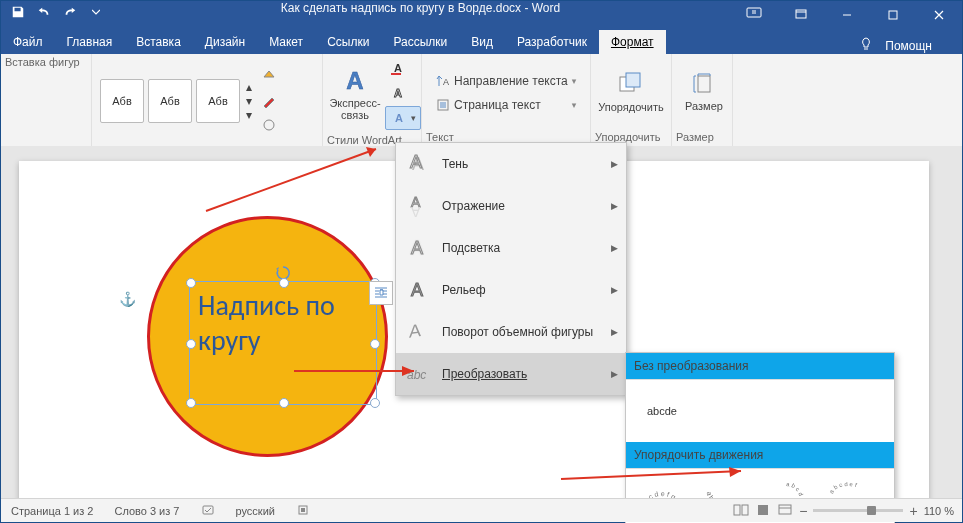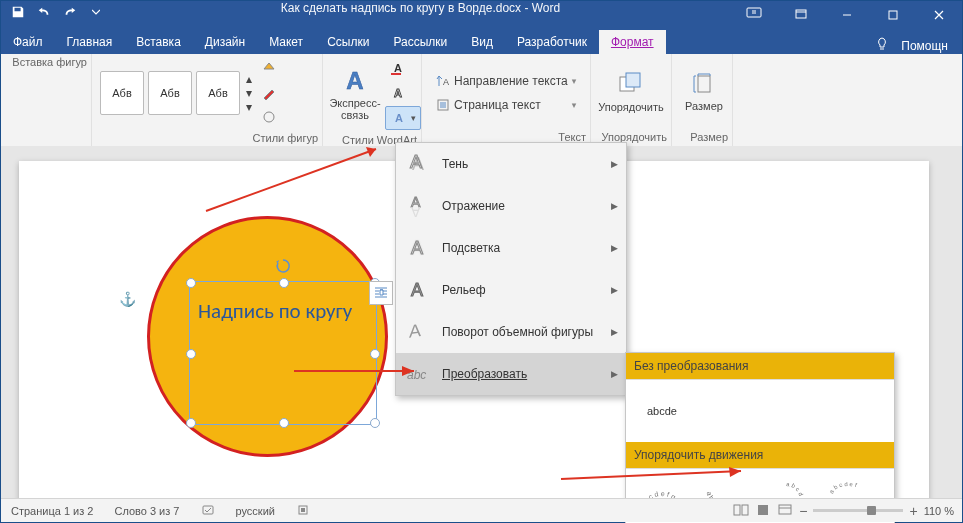--- a/index.html
+++ b/index.html
@@ -9,56 +9,56 @@
   .qat{display:flex;align-items:center;gap:4px;padding-left:6px;}
   .qat .ico{width:22px;height:22px;display:flex;align-items:center;justify-content:center;border-radius:2px;}
   .titlebar svg{display:block;}
   .title-text{flex:1;text-align:center;font-size:12px;color:#fff;opacity:.95;}
   .winbtns{display:flex;}
   .winbtns .wbtn{width:46px;height:28px;display:flex;align-items:center;justify-content:center;}
   .share{width:40px;height:22px;display:flex;align-items:center;justify-content:center;margin-right:4px;border-radius:2px;}
   
   .tabs{height:25px;background:#2b579a;display:flex;align-items:flex-end;color:#fff;font-size:12px;}
   .tab{padding:5px 12px;cursor:pointer;}
-  .tab.active{background:#f3f3f3;color:#a21caf;font-weight:500;text-decoration:underline;}
-  .help{margin-left:auto;display:flex;align-items:center;padding:0 14px 0 8px;gap:13px;}
+  .tab.active{background:#f3f3f3;color:#000000;font-weight:500;text-decoration:underline;}
+  .help{margin-left:auto;display:flex;align-items:center;padding:0 30px 0 8px;gap:13px;}
   
   .ribbon{height:92px;background:#f3f3f3;border-bottom:1px solid #d4d4d4;display:flex;}
   .group{border-right:1px solid #e1e1e1;display:flex;flex-direction:column;justify-content:space-between;}
   .group-body{flex:1;display:flex;align-items:center;padding:2px 6px 0;}
-  .group-label{font-size:11px;color:#666;text-align:right;padding:2px 4px 3px;white-space:nowrap;}
+  .group-label{font-size:11px;color:#666;text-align:left;padding:2px 4px 3px;white-space:nowrap;}
   .bigbtn{display:flex;flex-direction:column;align-items:center;justify-content:center;padding:4px 6px;min-width:40px;cursor:pointer;border-radius:2px;}
   .bigbtn .lbl{font-size:11px;color:#444;text-align:center;line-height:1.1;margin-top:2px;}
   .abv{width:42px;height:42px;border:1px solid #bbb;background:#fff;display:flex;align-items:center;justify-content:center;font-size:11px;color:#333;margin:2px;border-radius:2px;cursor:pointer;}
   .smallstack{display:flex;flex-direction:column;gap:2px;padding:2px 4px;}
   .srow{height:22px;display:flex;align-items:center;gap:4px;padding:0 4px;cursor:pointer;border-radius:2px;font-size:12px;color:#444;white-space:nowrap;}
   
   .docarea{position:absolute;top:145px;left:0;right:0;bottom:23px;background:#e6e6e6;overflow:hidden;}
   .page{position:absolute;top:15px;left:18px;width:910px;height:800px;background:#fff;box-shadow:0 2px 6px rgba(0,0,0,.25);}
   
   .status{position:absolute;bottom:0;left:0;right:0;height:23px;background:#f3f3f3;border-top:1px solid #d4d4d4;display:flex;align-items:center;color:#555;font-size:11px;}
   .status .cell{padding:0 10px;border-right:1px solid transparent;cursor:pointer;}
   .status .views{margin-left:auto;display:flex;align-items:center;gap:6px;padding-right:8px;}
   .zoom-track{width:90px;height:3px;background:#ccc;position:relative;}
   .zoom-thumb{position:absolute;top:-3px;left:60%;width:9px;height:9px;background:#888;border-radius:1px;}
   
   .circle{position:absolute;left:128px;top:55px;width:235px;height:235px;border-radius:50%;background:#f5b40f;border:3px solid #d32121;}
   .anchor{position:absolute;left:100px;top:130px;color:#2b579a;font-size:14px;}
-  .txbox{position:absolute;left:170px;top:120px;width:170px;height:110px;border:1px solid #7da7d9;background:transparent;color:#2b579a;font-size:21px;font-family:Calibri,Arial,sans-serif;padding:16px 8px;line-height:1.25;}
+  .txbox{position:absolute;left:170px;top:120px;width:170px;height:110px;border:1px solid #7da7d9;background:transparent;color:#2b579a;font-size:28px;font-family:Calibri,Arial,sans-serif;padding:6px 8px;line-height:1.25;}
   .handle{position:absolute;width:8px;height:8px;background:#fff;border:1px solid #8aa9ce;border-radius:50%;}
   .rot{position:absolute;width:16px;height:16px;left:50%;top:-28px;margin-left:-8px;color:#5a8fd6;}
   .layout-icon{position:absolute;width:22px;height:22px;border:1px solid #bbb;background:#fff;display:flex;align-items:center;justify-content:center;}
   
   .menu{position:absolute;background:#f3f3f3;border:1px solid #c6c6c6;box-shadow:2px 3px 6px rgba(0,0,0,.25);}
   .menu .mitem{height:42px;display:flex;align-items:center;padding:0 28px 0 10px;gap:10px;cursor:pointer;position:relative;font-size:12px;color:#333;}
   .menu .mitem.selected{background:#d4d4d4;}
   .menu .mitem .arrow{position:absolute;right:8px;font-size:9px;color:#666;}
   .menu .mitem .micon{width:26px;height:26px;display:flex;align-items:center;justify-content:center;color:#888;}
   .submenu{position:absolute;background:#fff;border:1px solid #c6c6c6;box-shadow:2px 3px 6px rgba(0,0,0,.25);padding:4px;}
-  .sub-hdr{background:#eab308;color:#444;font-size:12px;padding:6px 8px;margin:-4px -4px 4px -4px;border-bottom:1px solid #ddd;}
+  .sub-hdr{background:#0ea5e9;color:#444;font-size:12px;padding:6px 8px;margin:-4px -4px 4px -4px;border-bottom:1px solid #ddd;}
   .thumbs{display:flex;gap:6px;padding:4px;}
   .thumb{width:54px;height:44px;border:1px solid transparent;display:flex;align-items:center;justify-content:center;font-size:11px;color:#777;cursor:pointer;}
   
   .redarrow{position:absolute;pointer-events:none;}
 </style>
 </head>
 <body>
 
 <div class="win">
 
@@ -165,21 +165,20 @@
                 <path d="M2 12l8-8 2 2-8 8z" fill="#d33" stroke="#888"></path>
               </svg>
             </div>
           <div class="srow">
               <svg width="14" height="14" viewBox="0 0 14 14">
                 <circle cx="7" cy="7" r="5" fill="none" stroke="#888"></circle>
               </svg>
             </div>
         </div>
       </div>
-      <div class="group-label">Стили фигур</div>
     </div>
 
     <div class="group" style="width:98px">
       <div class="group-body">
         <div class="bigbtn">
           <svg width="30" height="28" viewBox="0 0 30 28">
               <text x="15" y="22" text-anchor="middle" font-size="24" font-weight="bold" fill="#4a7ec2" stroke="#2b579a" stroke-width="0.5">A</text>
             </svg>
           <div class="lbl" style="white-space:pre-line">Экспресс-
 связь</div>

